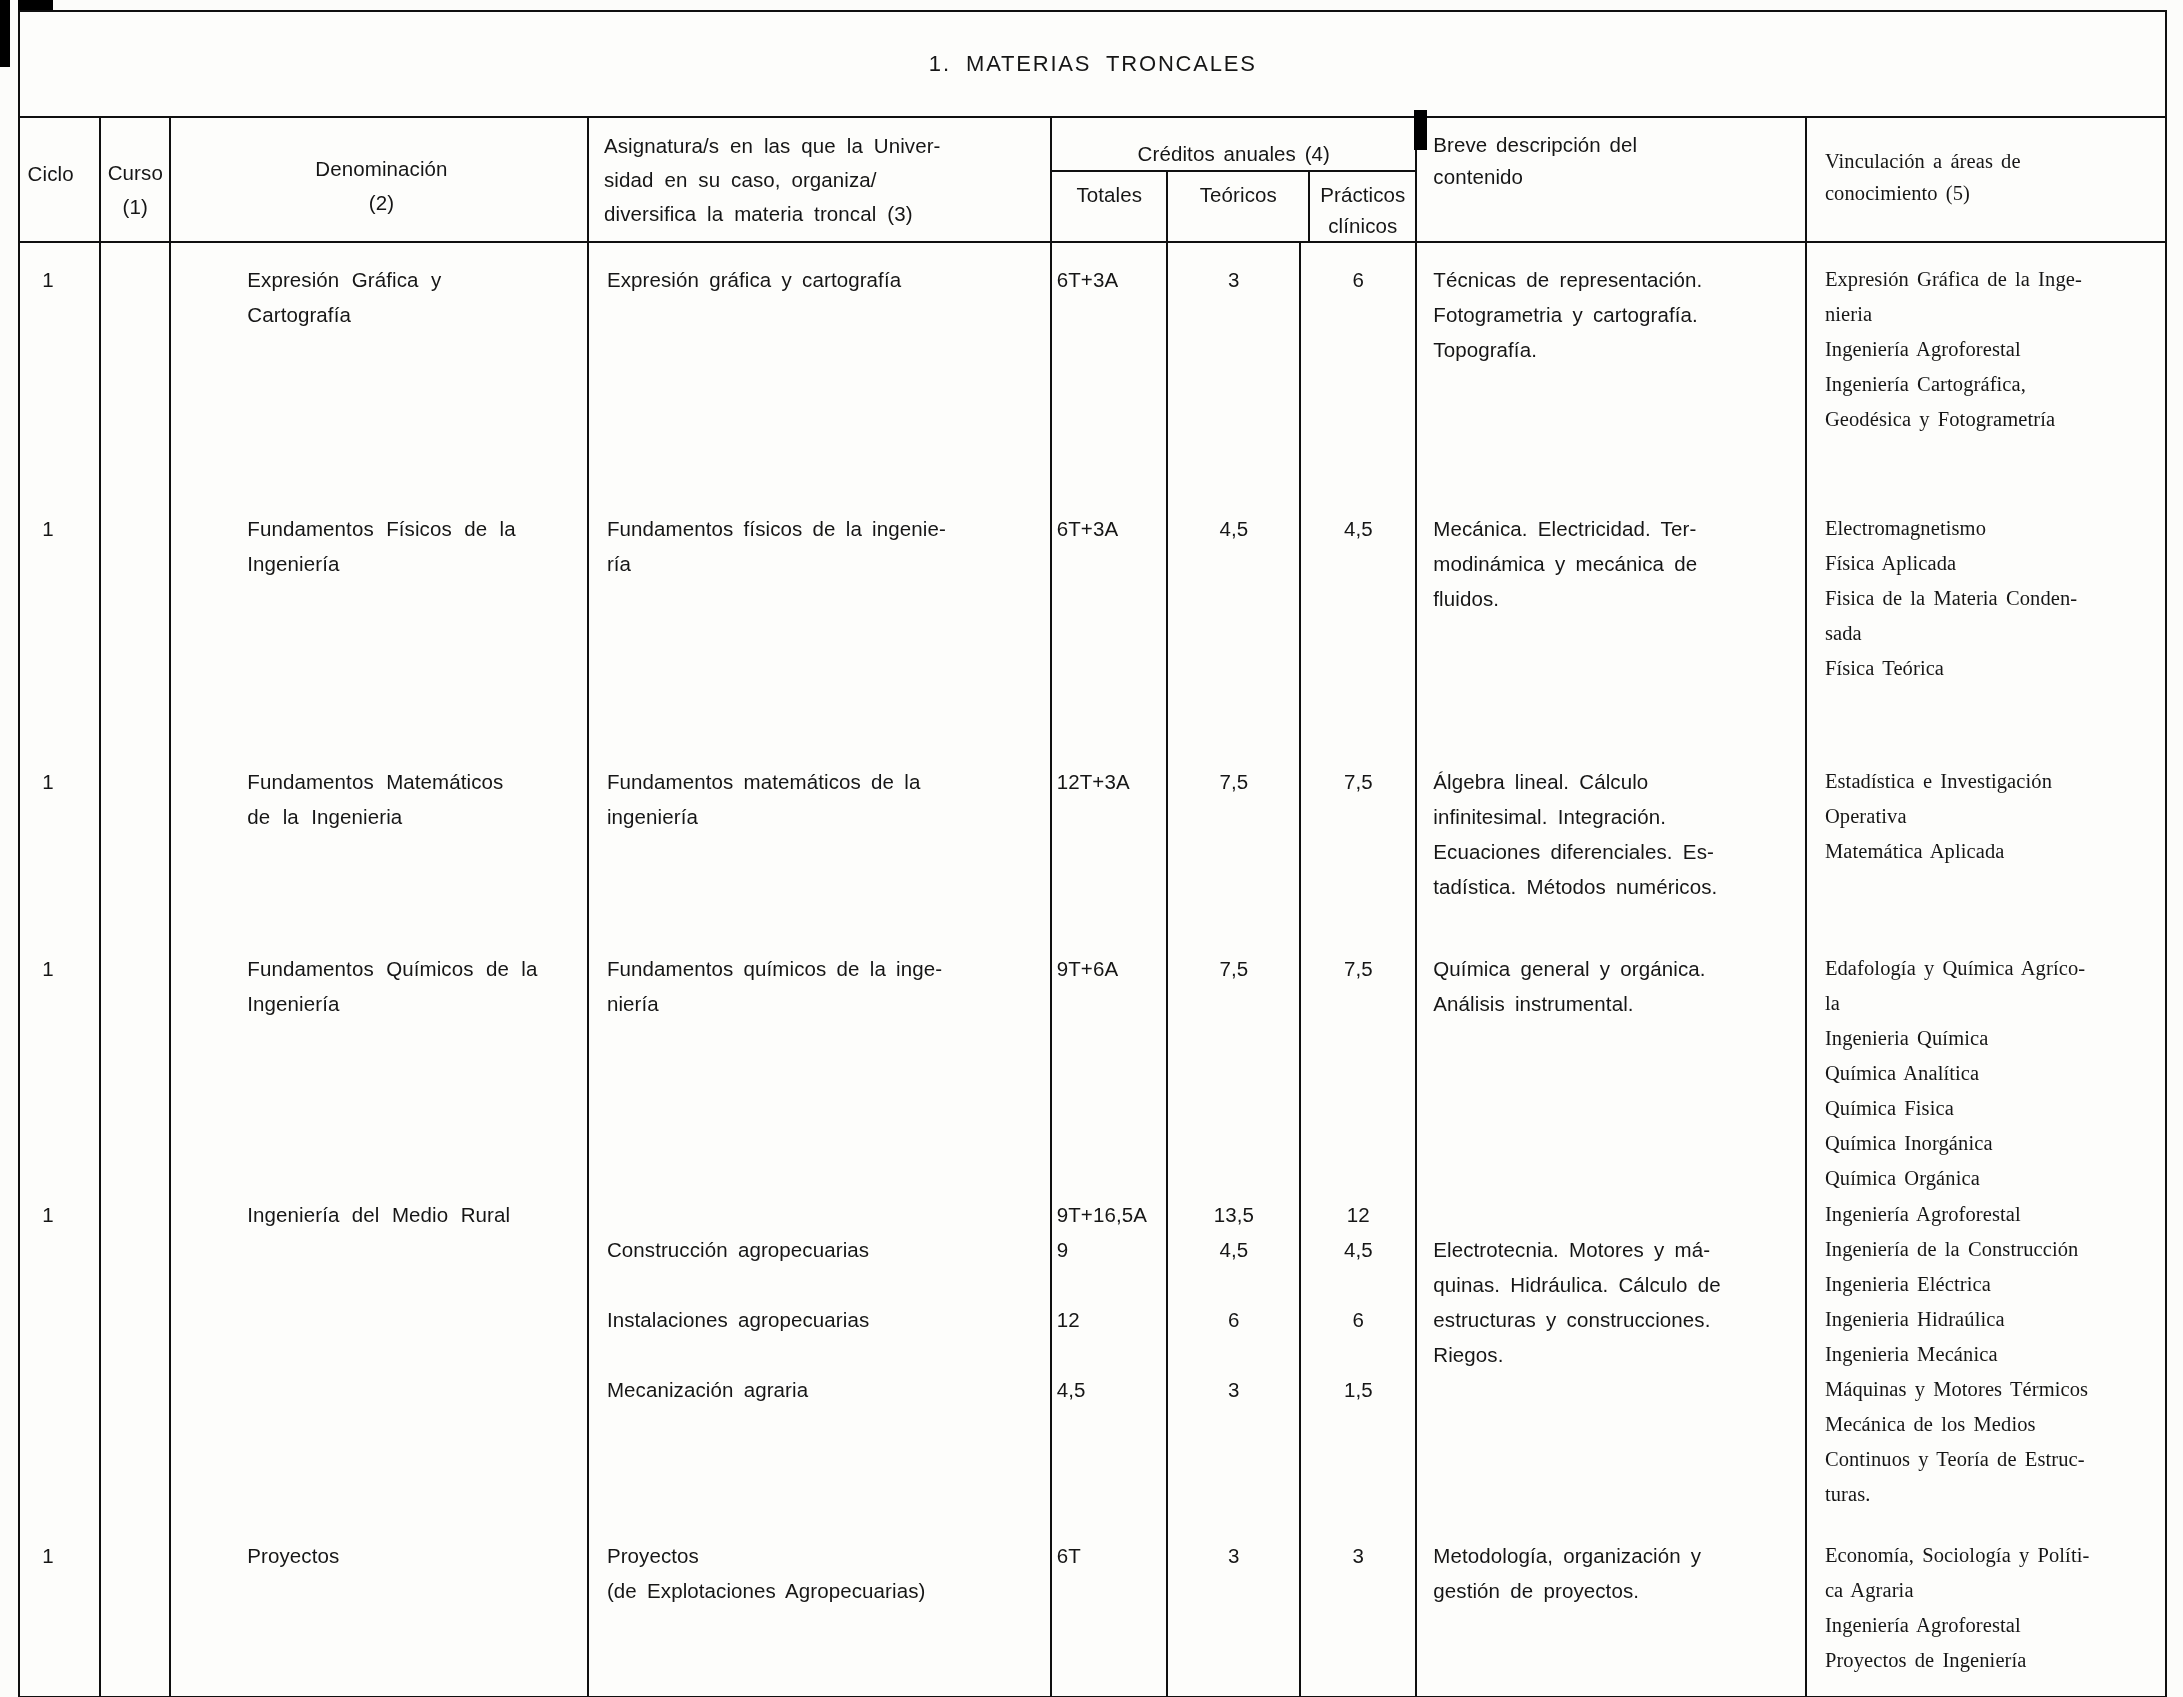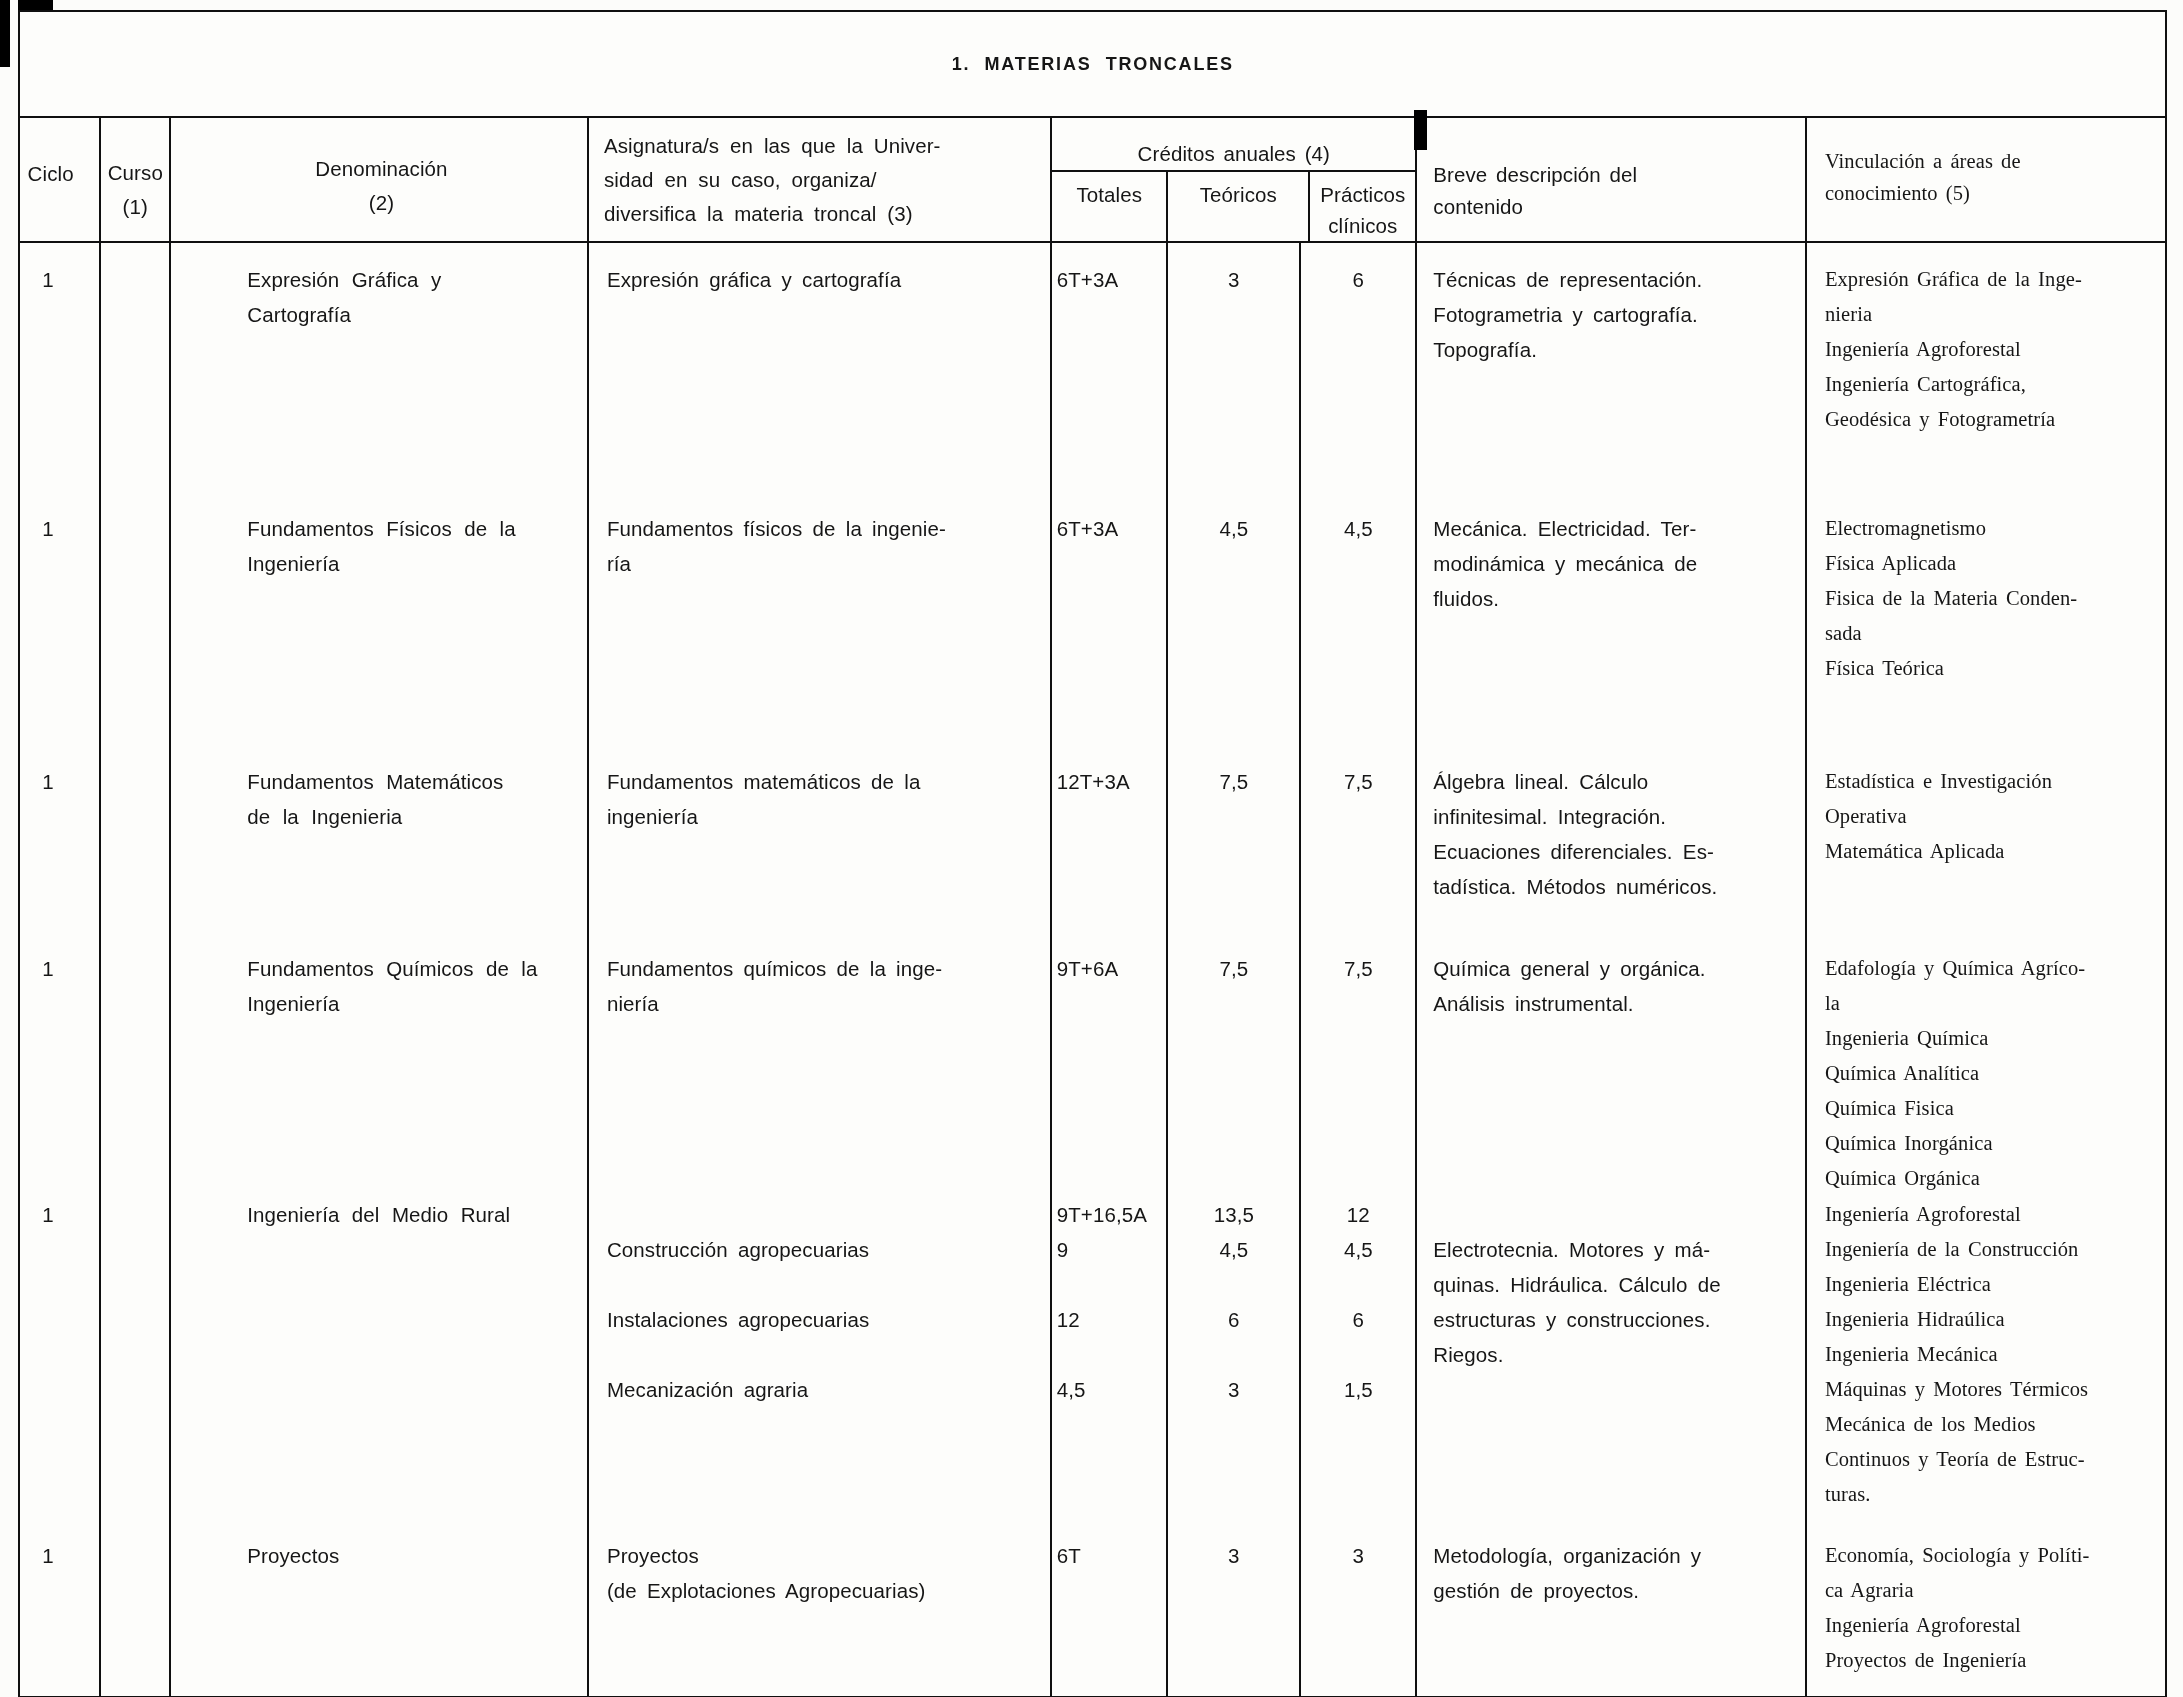--- a/index.html
+++ b/index.html
@@ -35,31 +35,31 @@
     word-spacing: 2.9px;
     overflow: visible;
   }
   .nr { border-right: none !important; font-family: Liberation Serif, serif; }
   .hd { border-bottom: 2.2px solid #101010; }
 
   .title-cell {
     grid-column: 1 / -1;
     border-bottom: 2.2px solid #101010;
     display: flex; align-items: center; justify-content: center;
-    font-weight: bold;
-    font-size: 18px;
+    font-weight: normal;
+    font-size: 22px;
     letter-spacing: 1.8px;
     word-spacing: 7.3px;
   }
 
   .hd-ciclo  { padding-top: 38px; padding-left: 7.3px; }
   .hd-curso  { padding-top: 38px; text-align: center; padding-left: 2.9px; padding-right: 2.9px; line-height: 34px; }
   .hd-denom  { padding-top: 34px; text-align: center; line-height: 34px; }
   .hd-asig   { padding-top: 10.3px; line-height: 34px; word-spacing: 5.1px; padding-left: 14.7px; }
-  .hd-desc   { padding-top: 41px; padding-left: 16px; line-height: 32px; }
+  .hd-desc   { padding-top: 11px; padding-left: 16px; line-height: 32px; }
   .hd-vinc   { padding-top: 26.4px; padding-left: 17.6px; line-height: 32px; }
 
   .hd-creditos {
     grid-column: span 3;
     padding: 0;
     display: flex; flex-direction: column;
     white-space: normal;
   }
   .cred-label {
     text-align: center;

